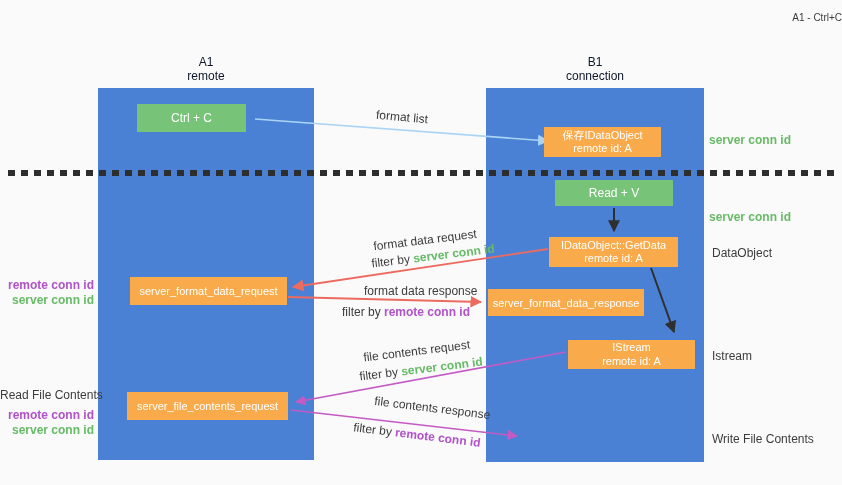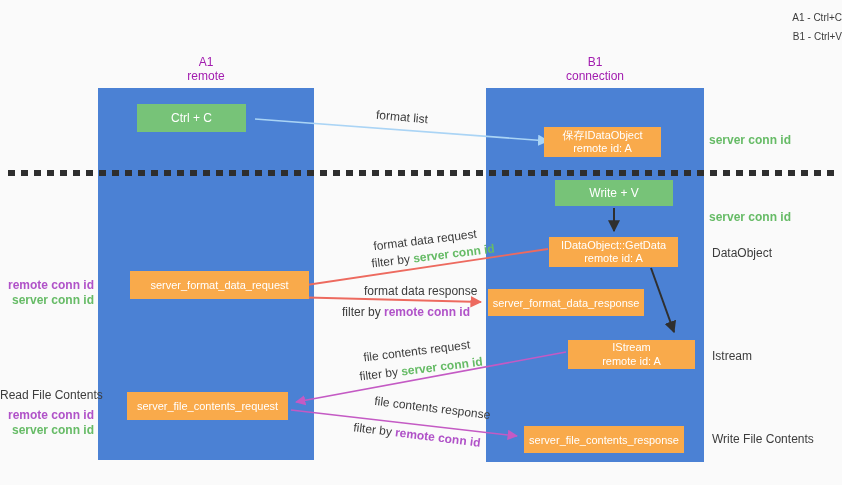--- a/index.html
+++ b/index.html
@@ -6,21 +6,21 @@
   #canvas{
     position:relative;width:842px;height:485px;background:#fafafa;
     font-family:"Liberation Sans","DejaVu Sans",sans-serif;color:#3c3c3c;
     overflow:hidden;
   }
   .abs{position:absolute;}
   .title{
     left:0;right:0;top:8px;text-align:right;font-size:10px;line-height:19px;color:#3c3c3c;
   }
   .lane-header{
-    text-align:center;font-size:12px;line-height:13.5px;color:#a21caf;
+    text-align:center;font-size:12px;line-height:13.5px;color:#0f172a;
   }
   .lane{
     background:#4b81d4;
   }
   .box{
     display:flex;flex-direction:column;align-items:center;justify-content:center;
     color:#fff;white-space:nowrap;text-align:center;
   }
   .box.green{background:#77c378;font-size:12px;}
   .box.orange{background:#f9aa4b;font-size:11px;}
@@ -43,21 +43,20 @@
   .rot-down{transform:rotate(7deg);}
   .rot-slight{transform:rotate(5deg);}
 </style>
 </head>
 <body>
 
 <div id="canvas">
 
   <div class="abs title">
     <div>A1 - Ctrl+C</div>
-    <div>B1 - Ctrl+V</div>
   </div>
 
   <div class="abs lane-header" style="left:146px;top:56px;width:120px;">
     <div>A1</div>
     <div>remote</div>
   </div>
   <div class="abs lane-header" style="left:535px;top:56px;width:120px;">
     <div>B1</div>
     <div>connection</div>
   </div>
@@ -94,48 +93,45 @@
   <div class="abs box green" style="left:137px;top:104px;width:109px;height:28px;">
     <span>Ctrl + C</span>
   </div>
 
   <div class="abs box orange" style="left:544px;top:127px;width:117px;height:30px;">
     <span class="l2">保存IDataObject</span>
     <span class="l2">remote id: A</span>
   </div>
 
   <div class="abs box green" style="left:555px;top:180px;width:118px;height:26px;">
-    <span>Write + V</span>
+    <span>Read + V</span>
   </div>
 
   <div class="abs box orange" style="left:549px;top:237px;width:129px;height:30px;">
     <span class="l2">IDataObject::GetData</span>
     <span class="l2">remote id: A</span>
   </div>
 
-  <div class="abs box orange" style="left:130px;top:271px;width:179px;height:28px;">
+  <div class="abs box orange" style="left:130px;top:277px;width:157px;height:28px;">
     <span>server_format_data_request</span>
   </div>
 
   <div class="abs box orange" style="left:488px;top:289px;width:156px;height:27px;">
     <span>server_format_data_response</span>
   </div>
 
   <div class="abs box orange" style="left:568px;top:340px;width:127px;height:29px;">
     <span class="l2">IStream</span>
     <span class="l2">remote id: A</span>
   </div>
 
   <div class="abs box orange" style="left:127px;top:392px;width:161px;height:28px;">
     <span>server_file_contents_request</span>
   </div>
 
-  <div class="abs box orange" style="left:524px;top:426px;width:160px;height:27px;">
-    <span>server_file_contents_response</span>
-  </div>
 
   <div class="abs alabel rot-slight" style="left:376px;top:110px;">format list</div>
 
   <div class="abs alabel rot-up" style="left:373px;top:233px;">format data request</div>
   <div class="abs alabel rot-up" style="left:371px;top:249px;">
     <span>filter by </span><span class="green-t">server conn id</span>
   </div>
 
   <div class="abs alabel" style="left:364px;top:284px;">format data response</div>
   <div class="abs alabel" style="left:342px;top:305px;">

